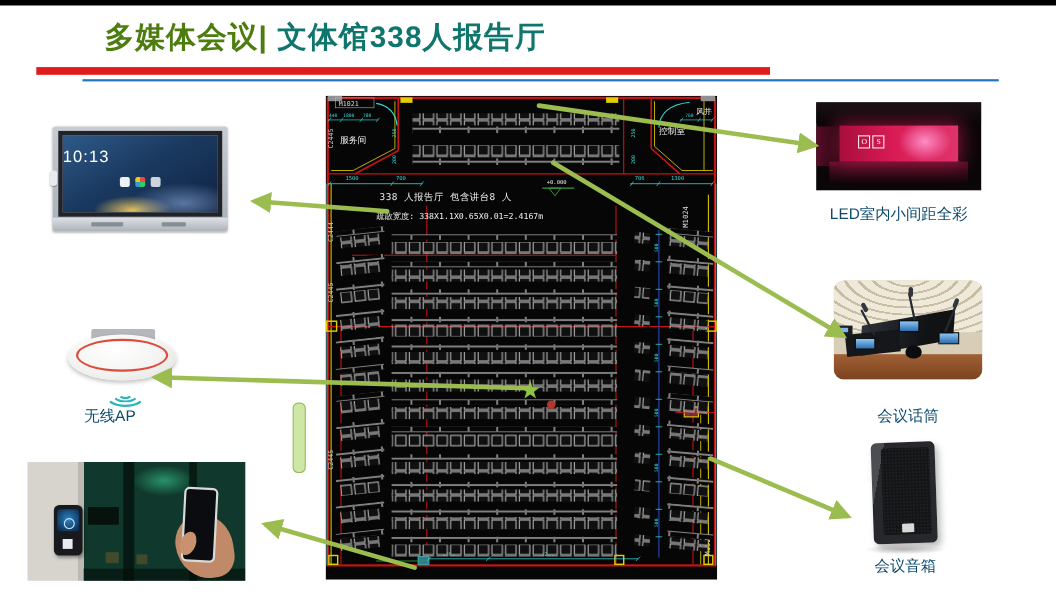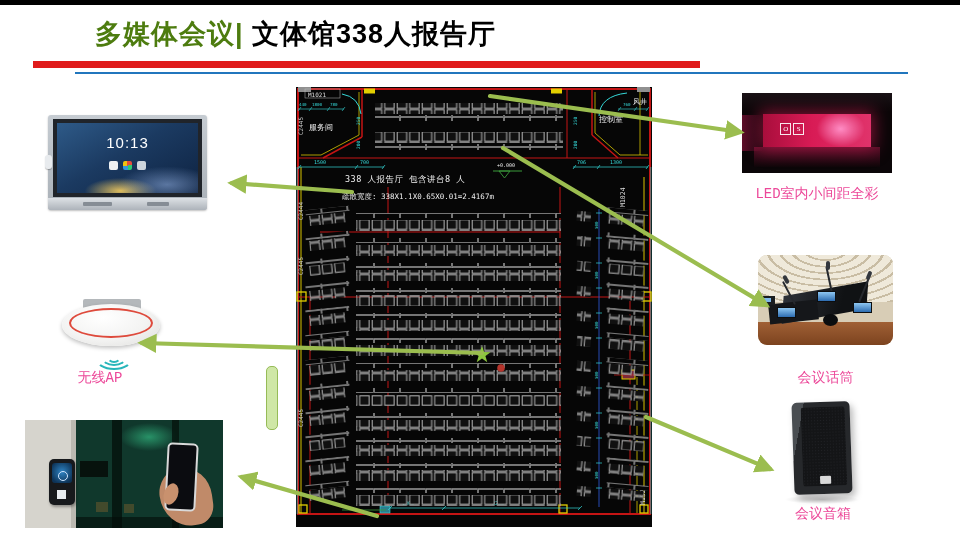--- a/index.html
+++ b/index.html
@@ -2,37 +2,37 @@
 <html><head>
 <meta charset="utf-8">
 <style>
   html,body{margin:0;padding:0;background:#fff}
   .slide{position:relative;width:960px;height:540px;background:#fff;overflow:hidden;
          font-family:"Liberation Sans",sans-serif}
   .topbar{position:absolute;left:0;top:0;width:960px;height:5px;background:#000}
   .title{position:absolute;left:95px;top:16px;font-size:27px;font-weight:bold;
          letter-spacing:1px;white-space:nowrap}
   .title .t1{color:#4d7c0f}
-  .title .t2{color:#000000}
+  .title .t2{color:#0f766e}
   .redline{position:absolute;left:33px;top:61px;width:667px;height:7px;background:#e01b1b}
   .blueline{position:absolute;left:75px;top:72px;width:833px;height:2px;background:#2176bd}
 
   .plan{position:absolute;left:296px;top:87px;width:356px;height:440px}
 
-  .caplabel{position:absolute;font-family:Liberation Mono, monospace;font-size:14px;
-            color:#ec4899;text-align:center;white-space:nowrap;line-height:16px}
+  .caplabel{position:absolute;font-family:Liberation Sans, sans-serif;font-size:14px;
+            color:#0c4a6e;text-align:center;white-space:nowrap;line-height:16px}
 
   
   .tv{position:absolute;left:48px;top:115px;width:159px;height:95px;
       background:linear-gradient(#c6ccd2,#a9b0b7);border-radius:3px;box-shadow:0 1px 2px rgba(0,0,0,.25)}
   .tv-screen{position:absolute;left:5px;right:5px;top:4px;bottom:13px;border:4px solid #20242a;
       background:radial-gradient(70px 26px at 78% 88%,rgba(150,180,230,.55),transparent 70%),
                  radial-gradient(55px 20px at 45% 97%,rgba(245,205,95,.9),transparent 65%),
                  linear-gradient(150deg,#2e5a88 0%,#1b3a61 45%,#0e2342 100%)}
-  .tv-time{position:absolute;width:100%;text-align:center;top:16%;color:#fff;font-size:15px;letter-spacing:1px}
+  .tv-time{position:absolute;width:100%;text-align:left;top:16%;color:#fff;font-size:15px;letter-spacing:1px}
   .tv-icons{position:absolute;width:100%;top:54%;display:flex;justify-content:center;gap:5px}
   .tv-icons span{width:9px;height:9px;border-radius:2px;display:block}
   .tv-ic1{background:#eef1f3}
   .tv-ic2{background:conic-gradient(#e74c3c 0 25%,#2ecc71 25% 50%,#3498db 50% 75%,#f1c40f 75%)}
   .tv-ic3{background:#cdd5dc}
   .tv-bar{position:absolute;left:0;right:0;bottom:0;height:12px;
       background:linear-gradient(#dde1e5,#adb3ba);border-radius:0 0 3px 3px}
   .tv-slot{position:absolute;top:4px;height:4px;background:#868d95;border-radius:1px}
   .tv-side{position:absolute;left:-3px;top:42%;width:7px;height:14px;background:#e8ebee;
       border-radius:3px;box-shadow:0 1px 1px rgba(0,0,0,.25)}

